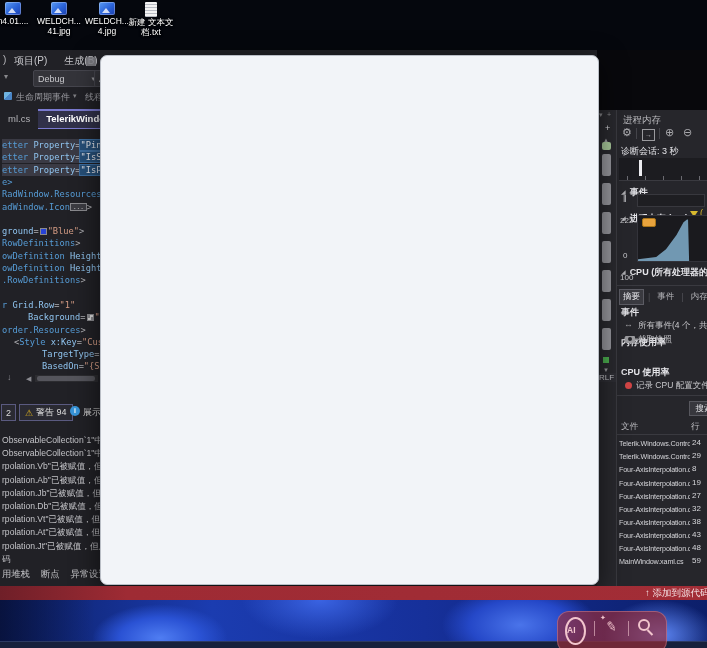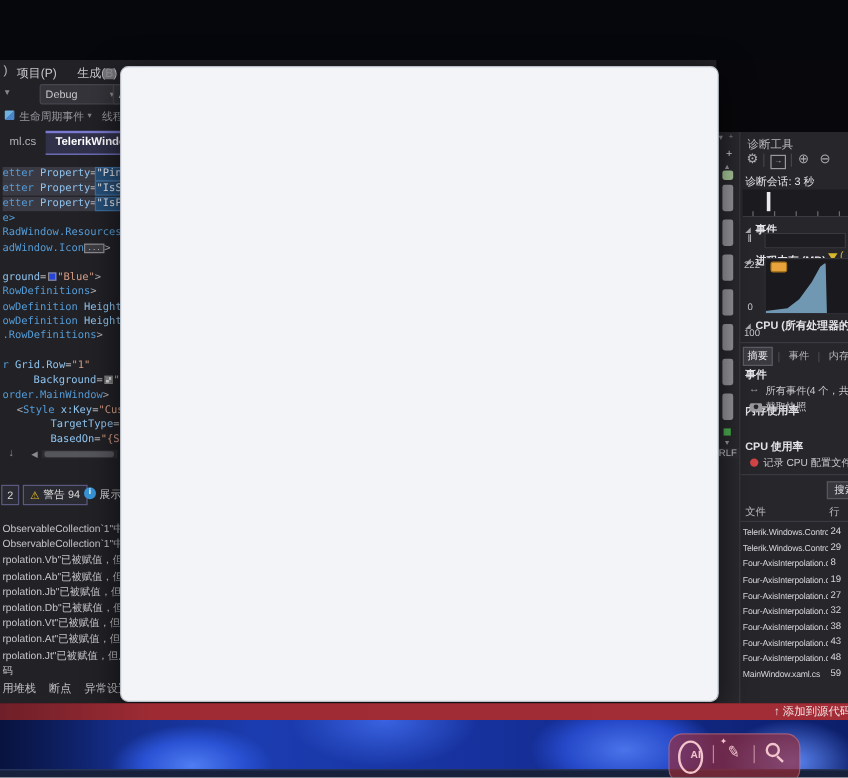--- a/index.html
+++ b/index.html
@@ -160,40 +160,58 @@
     linear-gradient(90deg,#0d2066,#1b3cb0 30%,#16309a 60%,#0c1f6a)}
   #wallpaper::before{content:"";position:absolute;left:0;top:0;width:95px;height:100%;
     background:linear-gradient(90deg,rgba(4,8,30,.55),rgba(4,8,30,0))}
   #taskbar{position:absolute;left:0;top:641px;width:707px;height:7px;background:#17213c;
     border-top:1px solid #2c3a62;z-index:46}
 
   
   #overlay{position:absolute;left:557px;top:611px;width:108px;height:40px;z-index:50;
     background:rgba(154,44,54,.68);border:1px solid rgba(244,170,180,.35);border-radius:12px}
   #ai-ic{position:absolute;left:7px;top:5px;width:21px;height:28px;border:2px solid #f2c5cd;
-    border-radius:50%;box-sizing:border-box;text-align:right}
+    border-radius:50%;box-sizing:border-box;text-align:left}
   #ai-ic span{font-size:8.5px;font-weight:bold;color:#f2c5cd;line-height:17px}
   .odiv{position:absolute;left:36px;top:9px;width:1px;height:15px;background:rgba(242,197,205,.6)}
   .odiv2{left:70px}
   #pen-ic{position:absolute;left:41px;top:4px;width:26px;height:24px}
   .pen{position:absolute;left:7px;top:3px;font-size:13px;color:#f2c5cd;transform:rotate(10deg)}
   .spark{position:absolute;left:1px;top:-2px;font-size:7px;color:#f2c5cd}
   #mag-ic{position:absolute;left:78px;top:6px;width:22px;height:22px}
   .lens{position:absolute;left:2px;top:1px;width:12px;height:12px;border:2px solid #f2c5cd;
     border-radius:50%;box-sizing:border-box}
   .handle{position:absolute;left:13px;top:11px;width:2px;height:7px;background:#f2c5cd;transform:rotate(-45deg)}
 </style>
 </head>
 <body>
 
 <div id="screen">
 
   <div id="vs-bg"></div>
   <div id="vs-topright-dark"></div>
 
+  <div id="desktop-icons">
+      <div class="dicon" style="left:-10px">
+    <div class="ic-img"></div>
+    <div class="dlabel">n4.01....</div>
+      </div>
+      <div class="dicon" style="left:36px">
+    <div class="ic-img"></div>
+    <div class="dlabel">WELDCH... 41.jpg</div>
+      </div>
+      <div class="dicon" style="left:84px">
+    <div class="ic-img"></div>
+    <div class="dlabel">WELDCH... 4.jpg</div>
+      </div>
+      <div class="dicon" style="left:128px">
+    <div class="ic-txt"></div>
+    <div class="dlabel">新建 文本文档.txt</div>
+      </div>
+    </div>
 
   <span id="menu-partial">)</span>
   <div id="menu-items">
       <span class="menu-item">项目(P)</span>
       <span class="menu-item">生成(B)</span>
       <span class="menu-item">调</span>
     </div>
 
   <span id="tb-chevron">▾</span>
   <div id="debug-dd">
@@ -223,21 +241,21 @@
       <div class="cline" style="top:61.5px;"><span class="c-t">adWindow.Icon</span><span class="cbox">...</span><span class="c-o">&gt;</span></div>
       <div class="cline" style="top:73.8px;"></div>
       <div class="cline" style="top:86.1px;"><span class="c-a">ground</span><span class="c-o">=</span><span class="sw sw-blue"></span><span class="c-s">"Blue"</span><span class="c-o">&gt;</span></div>
       <div class="cline" style="top:98.4px;"><span class="c-t">RowDefinitions</span><span class="c-o">&gt;</span></div>
       <div class="cline" style="top:110.7px;"><span class="c-t">owDefinition </span><span class="c-a">Height</span></div>
       <div class="cline" style="top:123.0px;"><span class="c-t">owDefinition </span><span class="c-a">Height</span></div>
       <div class="cline" style="top:135.3px;"><span class="c-t">.RowDefinitions</span><span class="c-o">&gt;</span></div>
       <div class="cline" style="top:147.6px;"></div>
       <div class="cline" style="top:159.9px;"><span class="c-t">r </span><span class="c-a">Grid.Row</span><span class="c-o">=</span><span class="c-s">"1"</span></div>
       <div class="cline" style="top:172.2px;padding-left:26px;"><span class="c-a">Background</span><span class="c-o">=</span><span class="sw sw-tr"></span><span class="c-s">"Tran</span></div>
-      <div class="cline" style="top:184.5px;"><span class="c-t">order.MainWindow</span><span class="c-o">&gt;</span></div>
+      <div class="cline" style="top:184.5px;"><span class="c-t">order.Resources</span><span class="c-o">&gt;</span></div>
       <div class="cline" style="top:196.8px;padding-left:12px;"><span class="c-o">&lt;</span><span class="c-t">Style </span><span class="c-a">x:Key</span><span class="c-o">=</span><span class="c-s">"Cust</span></div>
       <div class="cline" style="top:209.1px;padding-left:40px;"><span class="c-a">TargetType</span><span class="c-o">=</span></div>
       <div class="cline" style="top:221.4px;padding-left:40px;"><span class="c-a">BasedOn</span><span class="c-o">=</span><span class="c-s">"{S</span></div>
     </div>
 
   <span id="hs-down">↓</span>
   <span id="hs-left">◀</span>
   <div id="hs-track">
       <div id="hs-thumb"></div>
     </div>
@@ -285,21 +303,21 @@
         <span class="sseg" style="top:160px"></span>
         <span class="sseg" style="top:189px"></span>
         <span class="sseg" style="top:218px"></span>
       </div>
     <span class="strip-green"></span>
     <span class="strip-down">▼</span>
     <span class="strip-crlf">RLF</span>
   </div>
 
   <div id="diag">
-    <span class="d-title">诊断工具</span>
+    <span class="d-title">进程内存</span>
     <span class="d-gear">⚙</span>
     <span class="d-sep1"></span>
     <span class="d-export">→</span>
     <span class="d-sep2"></span>
     <span class="d-zin">⊕</span>
     <span class="d-zout">⊖</span>
     <span class="d-session">诊断会话: 3 秒</span>
 
     <div class="d-ruler">
       <span class="tick" style="left:8px"></span>

